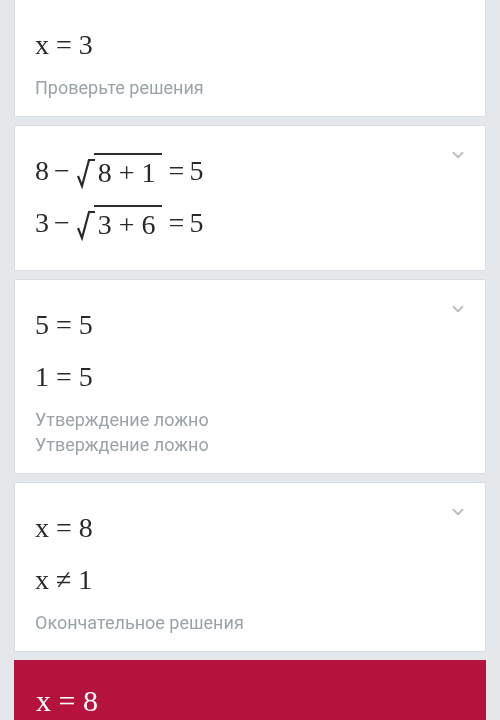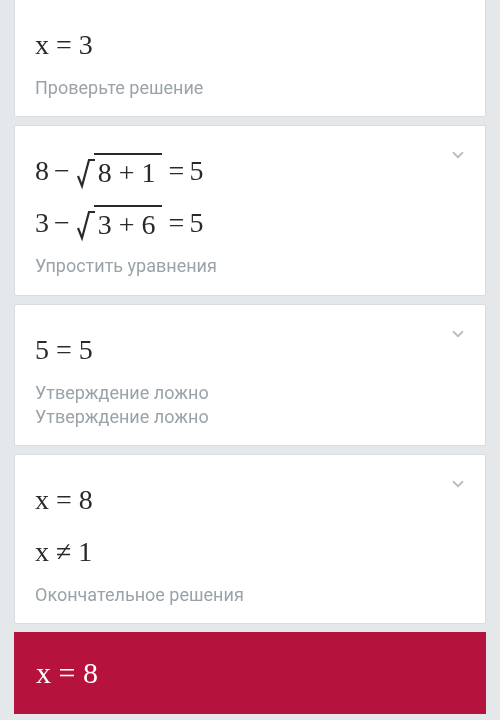--- a/index.html
+++ b/index.html
@@ -81,21 +81,21 @@
 </style>
 </head>
 <body>
 
 <div class="container">
 
   <div class="card first">
     <div class="math-line">
       <span>x = 3</span>
     </div>
-    <div class="caption">Проверьте решение</div>
+    <div class="caption">Проверьте решения</div>
   </div>
 
   <div class="card">
     <div class="chevron">
       <svg viewBox="0 0 24 24" width="18" height="18">
         <path d="M6 9l6 6 6-6" fill="none" stroke="#b8bec2" stroke-width="2.4" stroke-linecap="round" stroke-linejoin="round"></path>
       </svg>
     </div>
     <div class="math-line">
       <span>8</span>
@@ -118,31 +118,33 @@
         <span class="radical">
           <svg width="18" height="34" viewBox="0 0 18 34">
               <path d="M1 20 L5 30 L12 4 L18 4" fill="none" stroke="#2a2a2a" stroke-width="2.2"></path>
             </svg>
         </span>
         <span class="radicand">3 + 6</span>
       </span>
       <span class="op">=</span>
       <span>5</span>
     </div>
-    <div class="caption">Упростить уравнения</div>
   </div>
 
   <div class="card">
     <div class="chevron">
       <svg viewBox="0 0 24 24" width="18" height="18">
         <path d="M6 9l6 6 6-6" fill="none" stroke="#b8bec2" stroke-width="2.4" stroke-linecap="round" stroke-linejoin="round"></path>
       </svg>
     </div>
     <div class="math-line">
       <span>5 = 5</span>
+    </div>
+    <div class="math-line">
+      <span>1 = 5</span>
     </div>
     <div class="caption">
       <span>Утверждение ложно</span><br>
       <span>Утверждение ложно</span>
     </div>
   </div>
 
   <div class="card">
     <div class="chevron">
       <svg viewBox="0 0 24 24" width="18" height="18">

